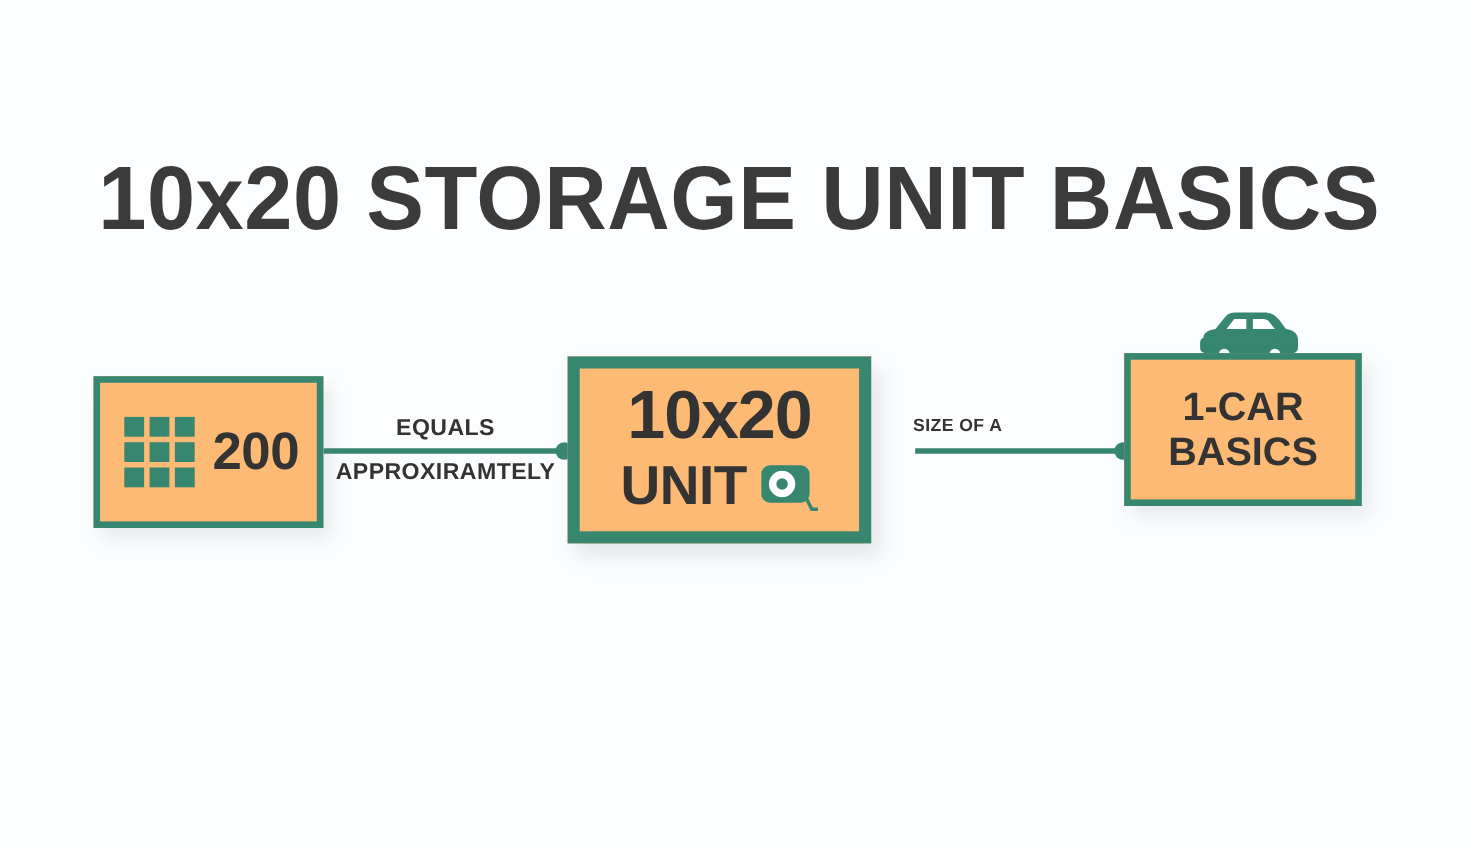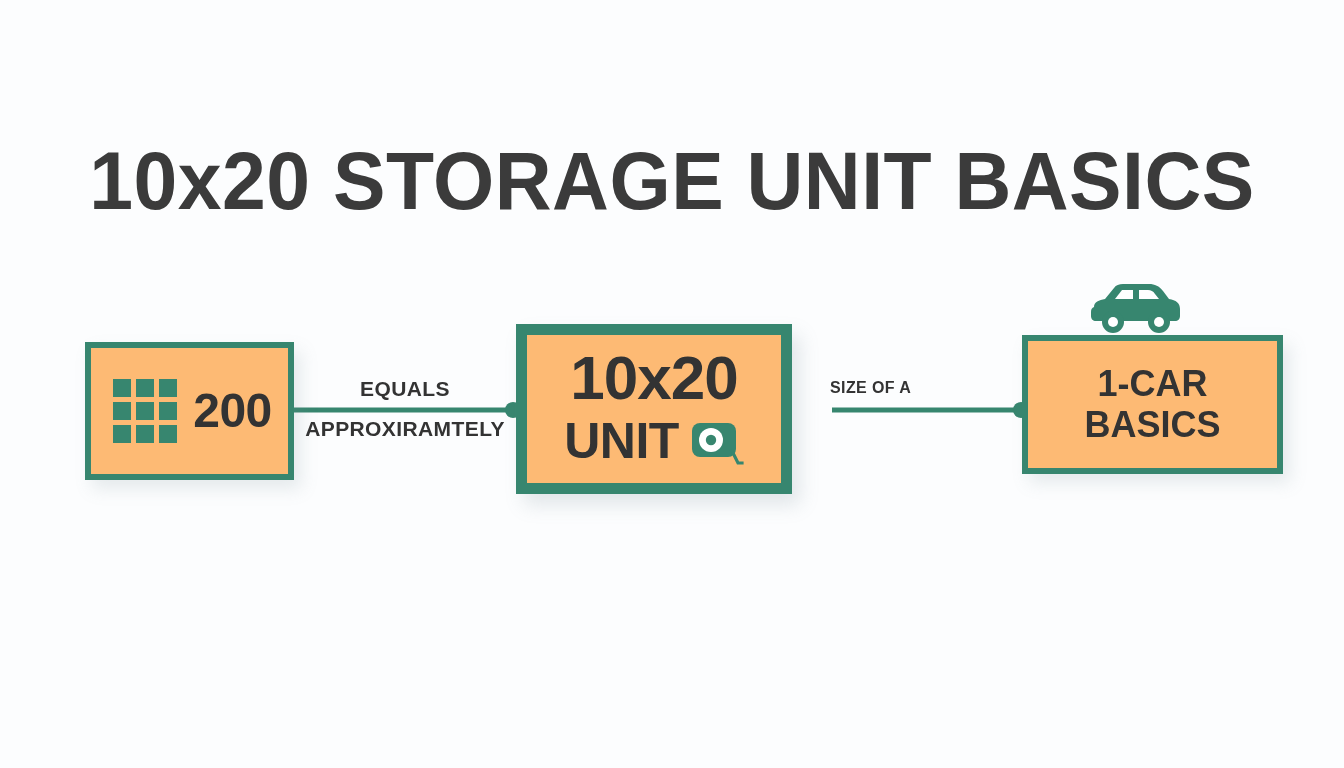--- a/index.html
+++ b/index.html
@@ -108,22 +108,22 @@
     top: 324px;
     width: 276px;
     height: 170px;
     border-width: 11px;
     box-shadow: 8px 11px 18px rgba(120, 140, 150, 0.2);
     flex-direction: column;
   }
 
   .box-right {
     left: 1022px;
-    top: 335px;
-    width: 261px;
+    top: 321px;
+    width: 216px;
     height: 139px;
     flex-direction: column;
   }
 
   
   .stat-text {
     display: flex;
     flex-direction: column;
     align-items: flex-start;
     line-height: 1.02;

